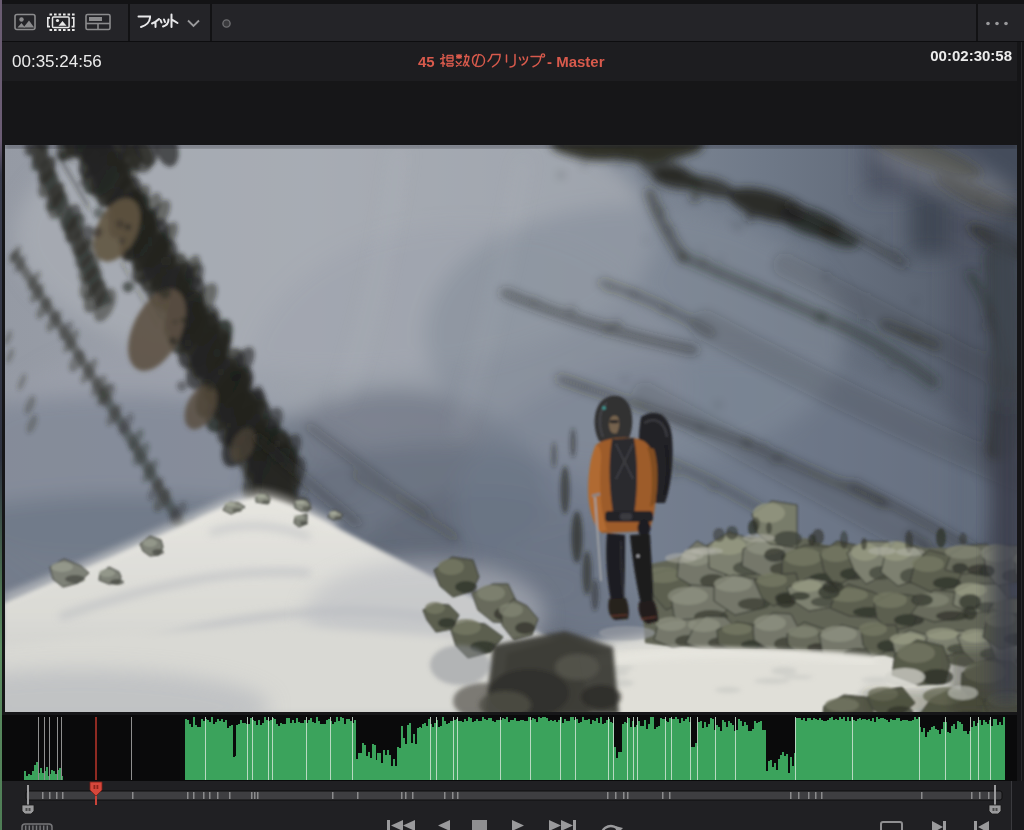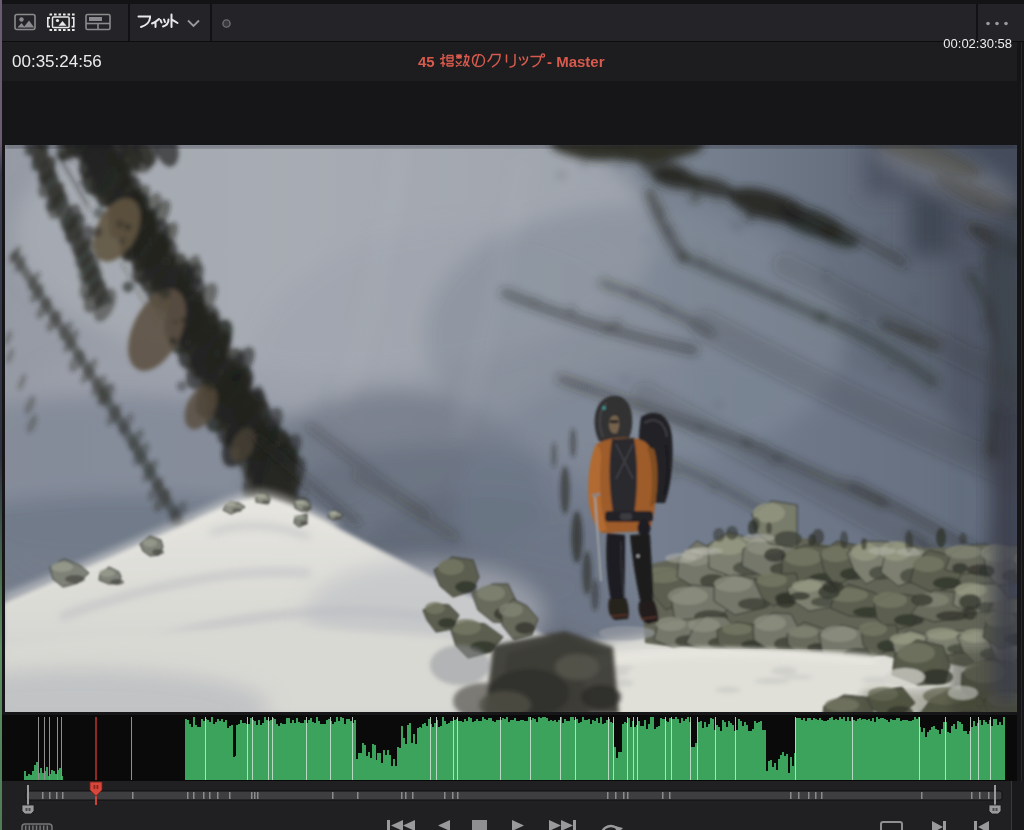--- a/index.html
+++ b/index.html
@@ -88,21 +88,21 @@
     </g>
     <g transform="translate(103,4)">
       <path d="M1.5,2.5 L2.5,5 M5,2 L6,4.5 M9.5,2 C9.5,5.5 7.5,8.5 4,10" stroke="#d85a4c" stroke-width="1.5" fill="none" stroke-linecap="round"></path>
     </g>
     <g transform="translate(115,2)">
       <path d="M1,3.5 H10.5 V5.5 C10,9 7.5,12 3,13.8" stroke="#d85a4c" stroke-width="1.5" fill="none" stroke-linecap="round"></path>
       <circle cx="13" cy="2.5" r="1.6" stroke="#d85a4c" stroke-width="1.4" fill="none"></circle>
     </g>
     <text x="132" y="16" font-size="15" font-weight="bold" fill="#d85a4c" font-family="Liberation Sans, sans-serif">- Master</text>
   </svg>
-  <div class="abs" style="right:12px;top:36px;color:#ececec;font-size:13px;">00:02:30:58</div>
+  <div class="abs" style="right:12px;top:47px;color:#ececec;font-size:15px;font-weight:bold;">00:02:30:58</div>
   <svg class="abs" style="left:5px;top:145px;" width="1012" height="567" viewBox="0 0 1012 567">
     <defs>
       <filter id="b1" x="-30%" y="-30%" width="160%" height="160%">
         <feGaussianBlur stdDeviation="1.2"></feGaussianBlur>
       </filter>
       <filter id="b2" x="-30%" y="-30%" width="160%" height="160%">
         <feGaussianBlur stdDeviation="2.2"></feGaussianBlur>
       </filter>
       <filter id="b4" x="-40%" y="-40%" width="180%" height="180%">
         <feGaussianBlur stdDeviation="4.5"></feGaussianBlur>

